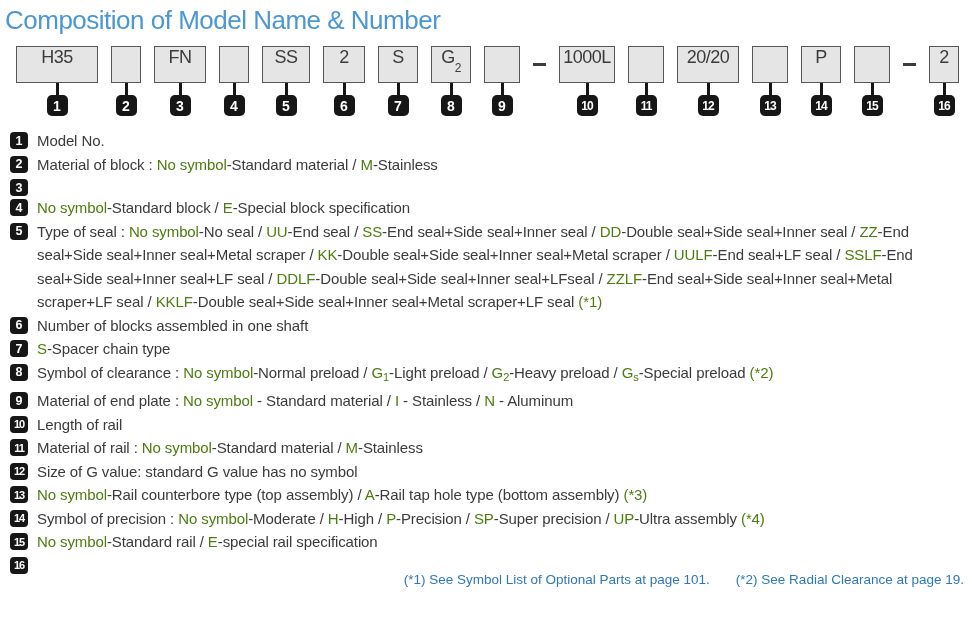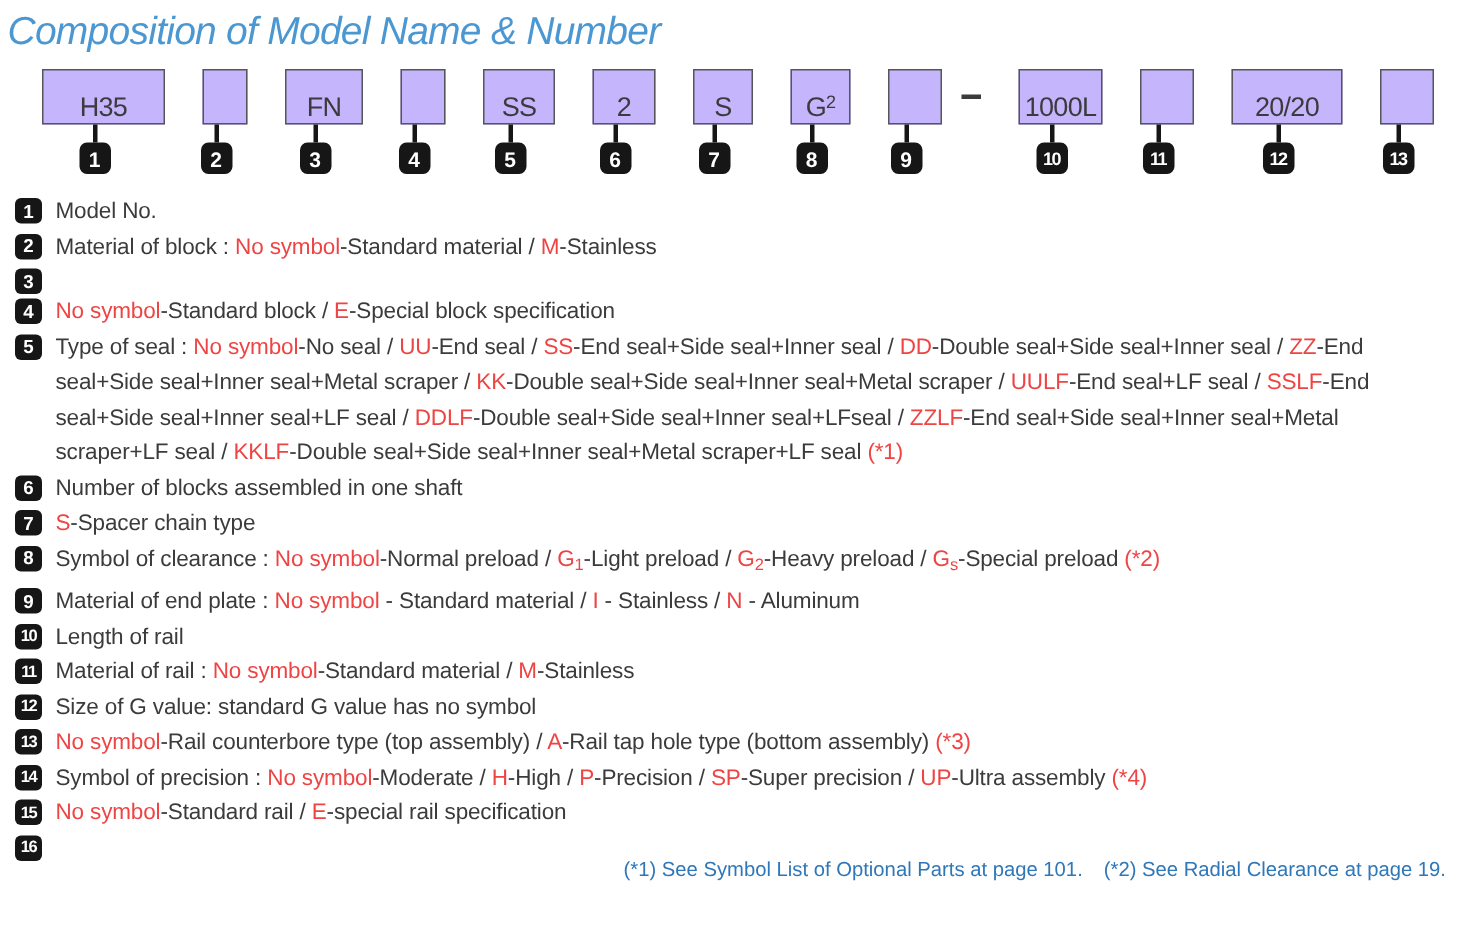--- a/index.html
+++ b/index.html
@@ -3,30 +3,30 @@
 <meta charset="utf-8">
 <style>
   html,body { margin:0; padding:0; }
   body {
     width:972px; height:622px; position:relative; overflow:hidden;
     background:#ffffff; color:#3b3b3d;
     font-family:"Liberation Sans", sans-serif;
   }
   .title {
     color:#4b97d2; font-size:26px; font-weight:500;
-    margin:5px 0 10px 5px; letter-spacing:-0.5px;font-style:italic;
+    margin:5px 0 10px 5px; letter-spacing:-0.5px;
   }
   .model-row {
     display:flex; align-items:flex-start; margin-left:16px; gap:13px;
   }
   .unit { display:flex; flex-direction:column; align-items:center; }
   .mbox {
     height:37px; box-sizing:border-box; border:1.5px solid #55555a;
-    display:flex; align-items:flex-end; justify-content:center;
-    font-size:18px; color:#3b3b3d; letter-spacing:-0.5px; background:#c4b5fd;margin-left:12px;
+    display:flex; align-items:flex-start; justify-content:center;
+    font-size:18px; color:#3b3b3d; letter-spacing:-0.5px; background:#e5e5e5;
   }
   .mbox .sub-in-box { font-size:12px; align-self:flex-end; margin-bottom:7px; }
   .stem { width:3px; height:12px; background:#161616; }
   .nbadge {
     min-width:17px; height:21px; padding:0 2px; background:#161616; color:#fff;
     border-radius:5px; font-weight:bold; font-size:14px;
     display:flex; align-items:center; justify-content:center;
   }
   .nbadge.two { font-size:12px; letter-spacing:-1px; }
   .dash-sep { width:13px; height:3px; background:#3b3b3d; margin-top:17px; flex:0 0 13px; }
@@ -36,27 +36,27 @@
     flex:0 0 18px; width:18px; height:17px; margin-top:3px;
     background:#161616; color:#fff; border-radius:4px;
     font-weight:bold; font-size:12.5px;
     display:flex; align-items:center; justify-content:center;
   }
   .lbadge.two { font-size:11px; letter-spacing:-1px; }
   .itext {
     margin-left:9px; font-size:15px; line-height:23.5px;
     letter-spacing:-0.1px; max-width:915px;
   }
-  .blue { color:#ef4444; }
+  .blue { color:#4d7c0f; }
   .sub { font-size:11px; vertical-align:-3px; }
   .footnotes {
     position:absolute; top:569px; right:8px;
     color:#2e77b8; font-size:13.5px; line-height:22.5px; white-space:nowrap;
   }
-  .fn-line { display:flex; gap:14px; justify-content:flex-end; }
+  .fn-line { display:flex; gap:26px; justify-content:flex-end; }
 </style>
 </head>
 <body>
 
 <h1 class="title">Composition of Model Name &amp; Number</h1>
 
 <div class="model-row">
     <div class="unit">
       <div class="mbox" style="width: 82px;">
         <span>H35</span>
@@ -122,21 +122,21 @@
       </div>
       <div class="stem"></div>
       <div class="nbadge two">10</div>
     </div>
     <div class="unit">
       <div class="mbox" style="width: 36px;"></div>
       <div class="stem"></div>
       <div class="nbadge two">11</div>
     </div>
     <div class="unit">
-      <div class="mbox" style="width: 74px;">
+      <div class="mbox" style="width: 62px;">
         <span>20/20</span>
       </div>
       <div class="stem"></div>
       <div class="nbadge two">12</div>
     </div>
     <div class="unit">
       <div class="mbox" style="width: 36px;"></div>
       <div class="stem"></div>
       <div class="nbadge two">13</div>
     </div>

